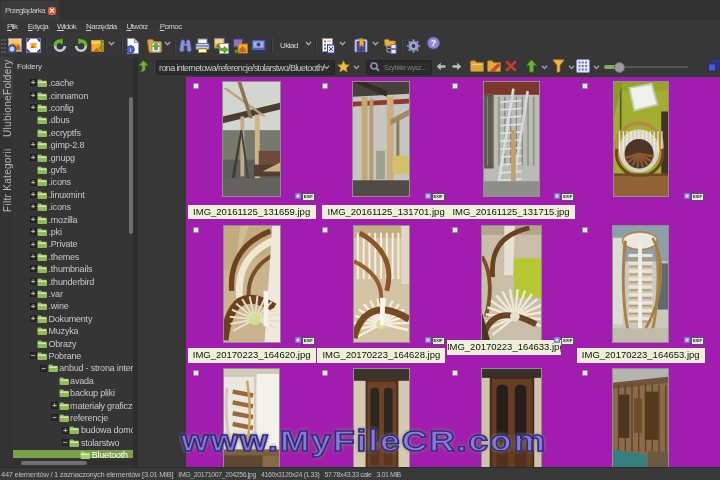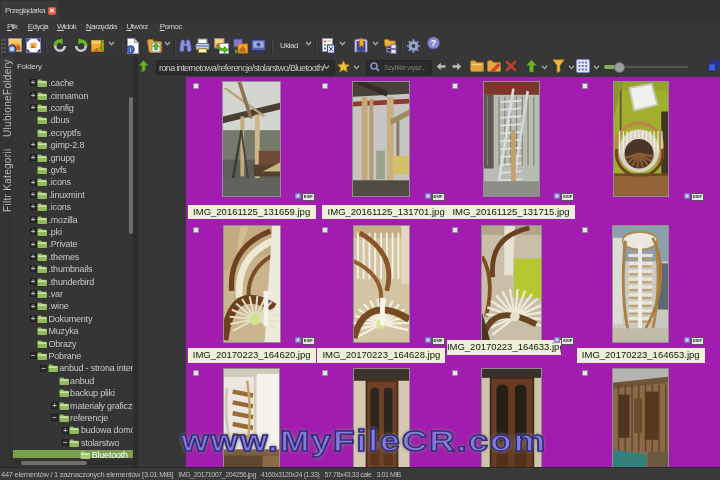--- a/index.html
+++ b/index.html
@@ -421,21 +421,21 @@
       <div class="expd" style="left:27.3px;top:307.6px;">−</div>
       <svg class="fold" style="left:34.8px;top:307.4px" viewBox="0 0 10 8">
         <path d="M0.5 1.5 q0-1 1-1 h2.6 l1 1.2 h4 q0.9 0 0.9 0.9 v4.4 q0 1-1 1 h-7.5 q-1 0-1-1 z" fill="#8fbc57"></path>
         <rect x="0.9" y="2.6" width="8.2" height="1.1" fill="#e9f2dc"></rect>
       </svg>
       <div class="trow" style="left:46.3px;top:305.4px;color:#c8c8c8">anbud - strona interne</div>
       <svg class="fold" style="left:45.6px;top:319.8px" viewBox="0 0 10 8">
         <path d="M0.5 1.5 q0-1 1-1 h2.6 l1 1.2 h4 q0.9 0 0.9 0.9 v4.4 q0 1-1 1 h-7.5 q-1 0-1-1 z" fill="#8fbc57"></path>
         <rect x="0.9" y="2.6" width="8.2" height="1.1" fill="#e9f2dc"></rect>
       </svg>
-      <div class="trow" style="left:57.1px;top:317.8px;color:#c8c8c8">anbud</div>
+      <div class="trow" style="left:57.1px;top:317.8px;color:#c8c8c8">avada</div>
       <svg class="fold" style="left:45.6px;top:332.2px" viewBox="0 0 10 8">
         <path d="M0.5 1.5 q0-1 1-1 h2.6 l1 1.2 h4 q0.9 0 0.9 0.9 v4.4 q0 1-1 1 h-7.5 q-1 0-1-1 z" fill="#8fbc57"></path>
         <rect x="0.9" y="2.6" width="8.2" height="1.1" fill="#e9f2dc"></rect>
       </svg>
       <div class="trow" style="left:57.1px;top:330.2px;color:#c8c8c8">backup pliki</div>
       <div class="expd" style="left:38.1px;top:344.8px;">+</div>
       <svg class="fold" style="left:45.6px;top:344.6px" viewBox="0 0 10 8">
         <path d="M0.5 1.5 q0-1 1-1 h2.6 l1 1.2 h4 q0.9 0 0.9 0.9 v4.4 q0 1-1 1 h-7.5 q-1 0-1-1 z" fill="#8fbc57"></path>
         <rect x="0.9" y="2.6" width="8.2" height="1.1" fill="#e9f2dc"></rect>
       </svg>

